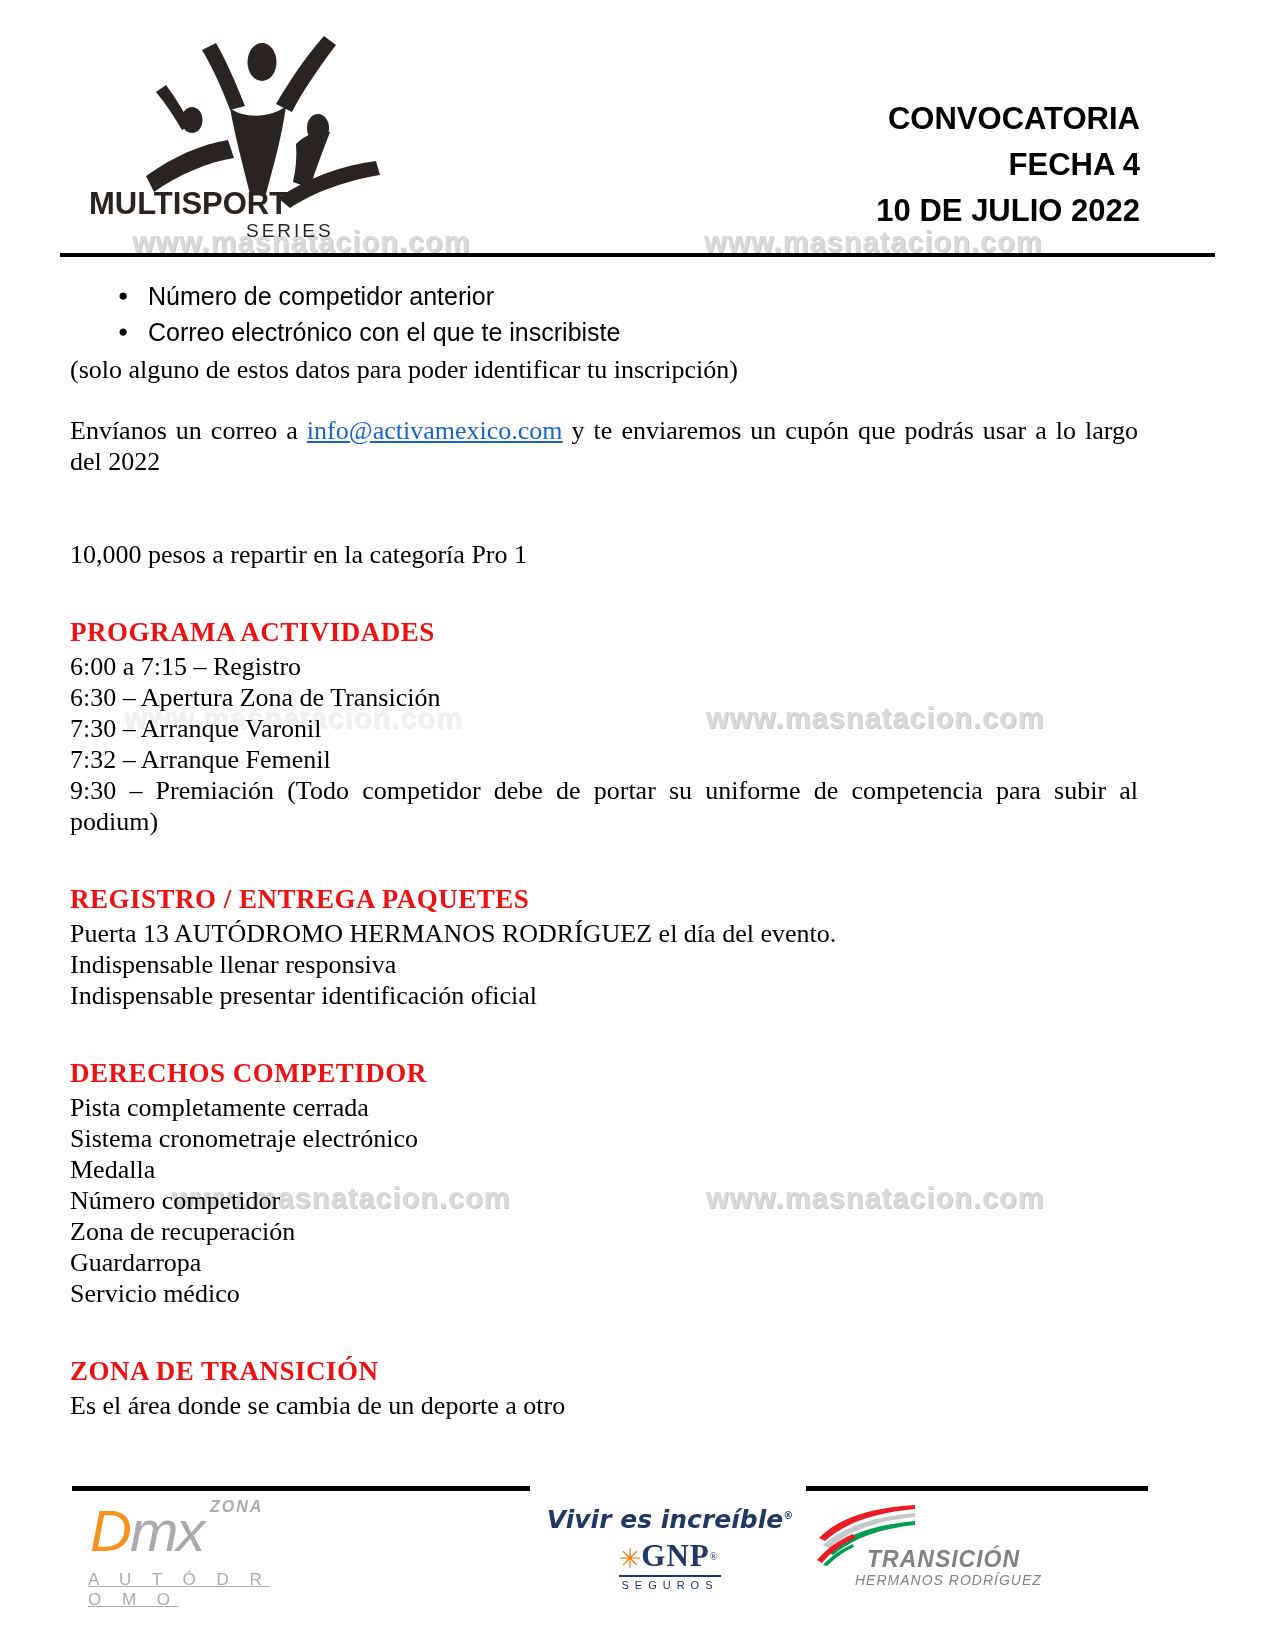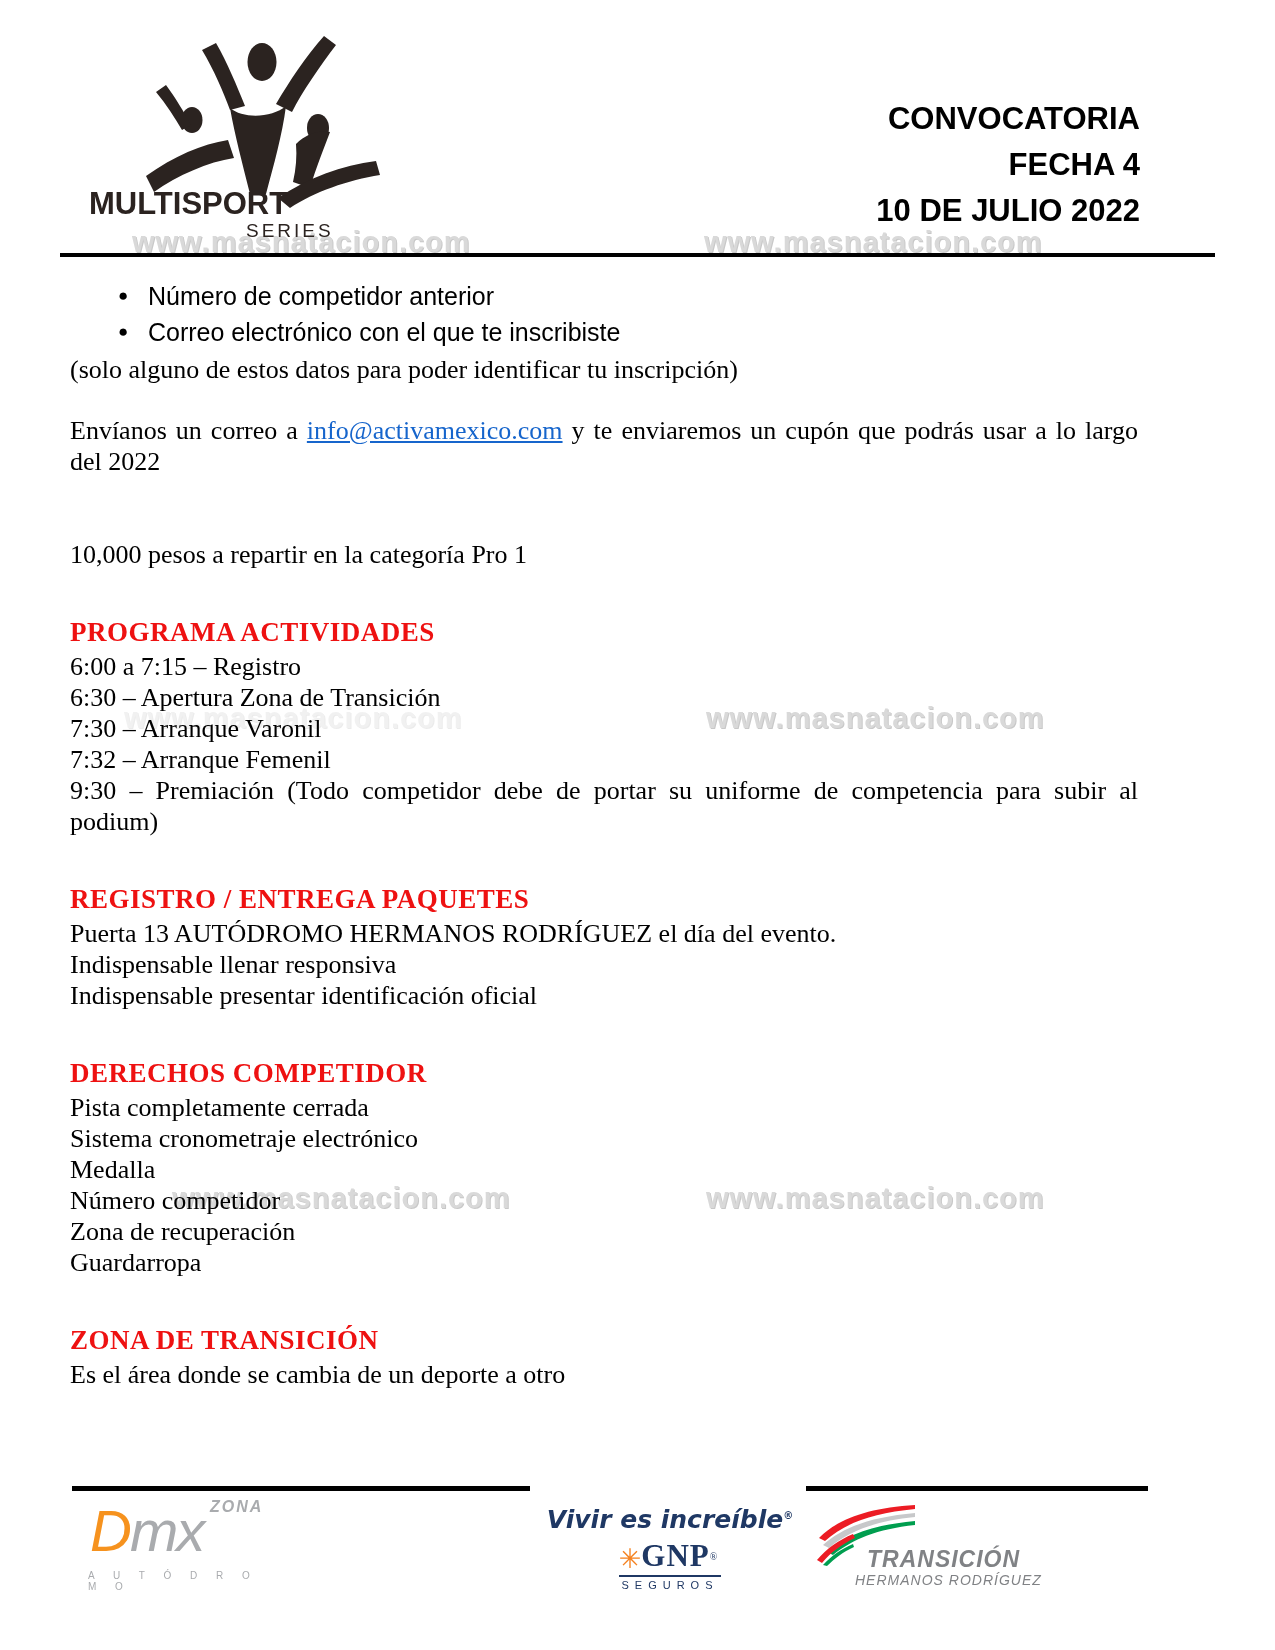--- a/index.html
+++ b/index.html
@@ -76,22 +76,22 @@
   .foot-rule-left{position:absolute;left:72px;top:1486px;width:458px;height:5px;background:#000;z-index:1;}
   .foot-rule-right{position:absolute;left:806px;top:1486px;width:342px;height:5px;background:#000;z-index:1;}
 
   .dmx{position:absolute;left:88px;top:1494px;width:190px;height:100px;z-index:1;
        font-family:"Liberation Sans", sans-serif;}
   .dmx-zona{position:absolute;left:122px;top:4px;font-size:16px;font-style:italic;
        font-weight:bold;color:var(--dmx-gray);letter-spacing:2px;}
   .dmx-word{position:absolute;left:2px;top:8px;font-size:58px;line-height:58px;
        font-weight:normal;font-style:italic;letter-spacing:-2px;color:var(--dmx-gray);}
   .dmx-word .d{color:var(--dmx-orange);}
-  .dmx-sub{position:absolute;left:0px;top:76px;font-size:10px;letter-spacing:8px;
-       color:var(--dmx-gray);}
+  .dmx-sub{position:absolute;left:0px;top:76px;font-size:17px;letter-spacing:8px;
+       color:var(--dmx-gray);text-decoration:underline;}
 
   .gnp{position:absolute;left:545px;top:1505px;width:250px;text-align:center;z-index:1;}
   .gnp-slogan{font-family:"DejaVu Sans", sans-serif;font-style:italic;font-weight:bold;
        font-size:25px;color:var(--gnp-navy);}
   .gnp-slogan sup{font-size:10px;}
   .gnp-row{margin-top:4px;display:inline-block;border-bottom:2px solid var(--gnp-navy);
        padding:0 4px 1px 0;}
   .gnp-star{color:var(--gnp-orange);font-size:27px;vertical-align:-2px;font-family:"DejaVu Sans", sans-serif;}
   .gnp-name{font-family:"Liberation Serif", serif;font-weight:bold;font-size:31px;
        color:var(--gnp-navy);letter-spacing:1px;}
@@ -178,20 +178,21 @@
     <div class="sec-line">Indispensable llenar responsiva</div>
     <div class="sec-line">Indispensable presentar identificación oficial</div>
 
     <div class="sec-heading">DERECHOS COMPETIDOR</div>
     <div class="sec-line">Pista completamente cerrada</div>
     <div class="sec-line">Sistema cronometraje electrónico</div>
     <div class="sec-line">Medalla</div>
     <div class="sec-line">Número competidor</div>
     <div class="sec-line">Zona de recuperación</div>
     <div class="sec-line">Guardarropa</div>
+    <div class="sec-line">Servicio médico</div>
 
     <div class="sec-heading">ZONA DE TRANSICIÓN</div>
     <div class="sec-line">Es el área donde se cambia de un deporte a otro</div>
   </div>
 
   <div class="foot-rule-left"></div>
   <div class="foot-rule-right"></div>
 
   <div class="dmx">
     <div class="dmx-zona">ZONA</div>

